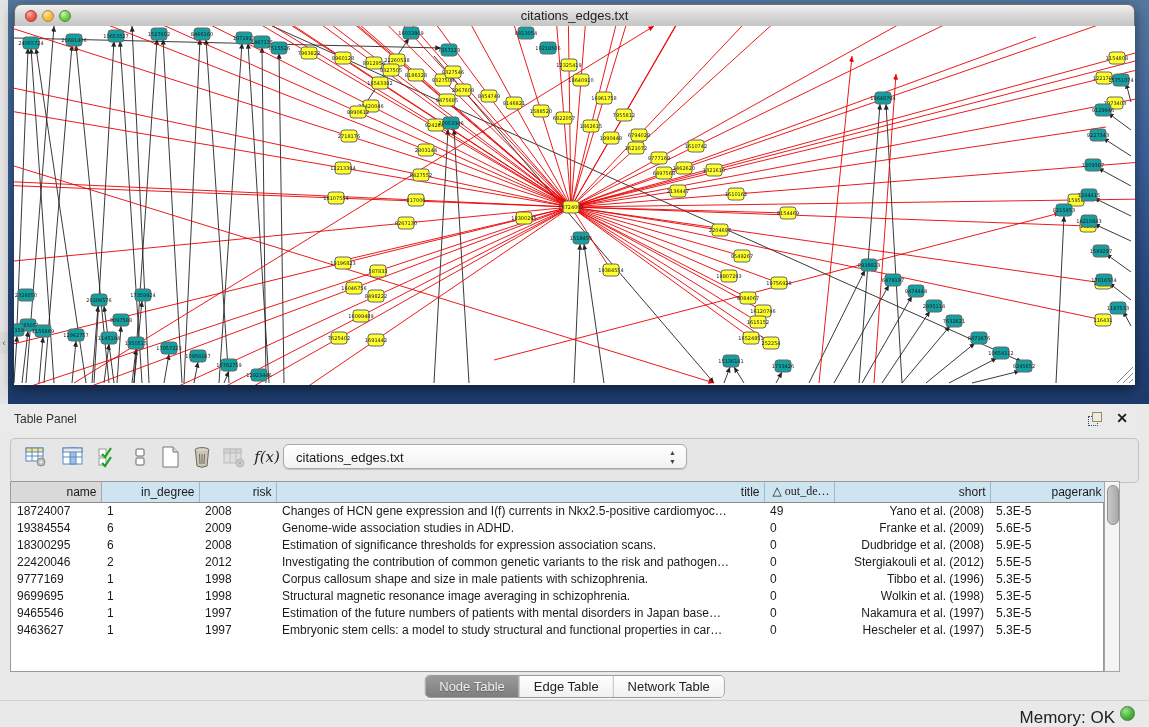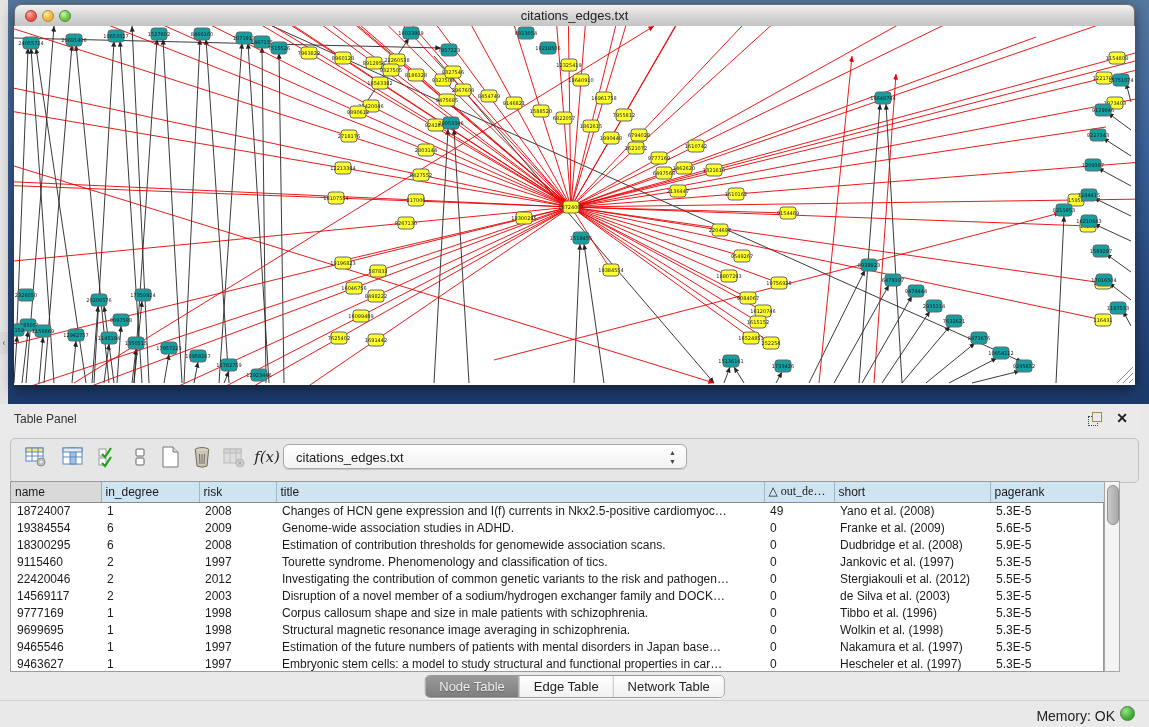--- a/index.html
+++ b/index.html
@@ -38,36 +38,36 @@
   .tb-icon svg{display:block;margin:2px auto;}
   .fx{font-family:"DejaVu Serif",serif;font-style:italic;font-size:15px;color:#222;line-height:26px;}
   .combo{position:absolute;left:272px;top:5px;width:404px;height:25px;box-sizing:border-box;border:1px solid #a9a9a9;
     border-radius:6px;background:linear-gradient(180deg,#ffffff,#f2f2f2);box-shadow:0 1px 1px rgba(0,0,0,.15);cursor:pointer;}
   .combo .cval{position:absolute;left:12px;top:5px;font-size:13px;color:#1a1a1a;}
   .combo .stepper{position:absolute;right:10px;top:3px;font-size:7px;color:#444;line-height:9px;text-align:center;}
 
   .tblwrap{position:absolute;left:10px;top:481px;width:1094px;height:191px;background:#fff;border:1px solid #9a9a9a;box-sizing:border-box;}
   table.grid{border-collapse:collapse;table-layout:fixed;font-size:12px;color:#1a1a1a;width:1092px;}
   table.grid th{height:20px;font-weight:normal;background:#cfe4f1;border-right:1px solid #9db8c9;border-bottom:1px solid #8a8a8a;
-    text-align:left;overflow:hidden;white-space:nowrap;padding:0 4px;box-sizing:border-box;}
+    text-align:right;overflow:hidden;white-space:nowrap;padding:0 4px;box-sizing:border-box;}
   table.grid th.first{background:#d9d9d9;border-right:1px solid #a9a9a9;}
   table.grid td{height:17px;padding:0 6px;overflow:hidden;white-space:nowrap;box-sizing:border-box;}
-  td.c-center{text-align:left;}
+  td.c-center{text-align:right;}
   .vscroll{position:absolute;left:1104px;top:481px;width:16px;height:191px;background:#f4f4f4;border:1px solid #a5a5a5;box-sizing:border-box;}
   .vthumb{position:absolute;left:2px;top:3px;width:10px;height:38px;border-radius:6px;background:linear-gradient(90deg,#c9c9c9,#a9a9a9);border:1px solid #909090;}
 
   .tabbar{position:absolute;left:0;top:672px;width:1149px;height:28px;background:#e9e9e9;}
   .segmented{position:absolute;left:50%;top:3px;transform:translateX(-50%);display:flex;height:21px;
     border:1px solid #9a9a9a;border-radius:5px;overflow:hidden;background:#fdfdfd;box-shadow:0 1px 0 rgba(255,255,255,.7);}
   .seg{padding:0 14px;font-size:13px;line-height:21px;color:#222;background:linear-gradient(180deg,#ffffff,#f1f1f1);cursor:pointer;border-left:1px solid #bdbdbd;}
   .seg:first-child{border-left:none;}
   .seg.sel{background:linear-gradient(180deg,#9a9a9a,#7e7e7e);color:#efefef;text-shadow:0 1px 1px rgba(0,0,0,.3);}
 
   .statusbar{position:absolute;left:0;top:700px;width:1149px;height:27px;background:#e9e9e9;border-top:1px solid #d2d2d2;}
-  .mem{position:absolute;right:34px;top:7px;font-size:14px;color:#222;}
+  .mem{position:absolute;right:34px;top:7px;font-size:17px;color:#222;}
   .memdot{position:absolute;right:14px;top:5px;width:13px;height:13px;border-radius:50%;
     background:radial-gradient(circle at 35% 30%,#9fe08d,#46b43a 55%,#2f8f27);border:1px solid #4c7f46;}
 </style>
 </head>
 <body>
 
 <div class="app">
 
   <div class="left-strip"></div>
   <div class="side-handle">‹</div>
@@ -855,51 +855,33 @@
             <td>2009</td>
             <td>Genome-wide association studies in ADHD.</td>
             <td>0</td>
             <td class="c-center">Franke et al. (2009)</td>
             <td>5.6E-5</td>
           </tr>
           <tr>
             <td>18300295</td>
             <td>6</td>
             <td>2008</td>
-            <td>Estimation of contribution thresholds for genomewide association scans.</td>
+            <td>Estimation of significance thresholds for expression association scans.</td>
             <td>0</td>
             <td class="c-center">Dudbridge et al. (2008)</td>
             <td>5.9E-5</td>
-          </tr>
-          <tr>
-            <td>9115460</td>
-            <td>2</td>
-            <td>1997</td>
-            <td>Tourette syndrome. Phenomenology and classification of tics.</td>
-            <td>0</td>
-            <td class="c-center">Jankovic et al. (1997)</td>
-            <td>5.3E-5</td>
           </tr>
           <tr>
             <td>22420046</td>
             <td>2</td>
             <td>2012</td>
             <td>Investigating the contribution of common genetic variants to the risk and pathogen…</td>
             <td>0</td>
             <td class="c-center">Stergiakouli et al. (2012)</td>
             <td>5.5E-5</td>
-          </tr>
-          <tr>
-            <td>14569117</td>
-            <td>2</td>
-            <td>2003</td>
-            <td>Disruption of a novel member of a sodium/hydrogen exchanger family and DOCK…</td>
-            <td>0</td>
-            <td class="c-center">de Silva et al. (2003)</td>
-            <td>5.3E-5</td>
           </tr>
           <tr>
             <td>9777169</td>
             <td>1</td>
             <td>1998</td>
             <td>Corpus callosum shape and size in male patients with schizophrenia.</td>
             <td>0</td>
             <td class="c-center">Tibbo et al. (1996)</td>
             <td>5.3E-5</td>
           </tr>

